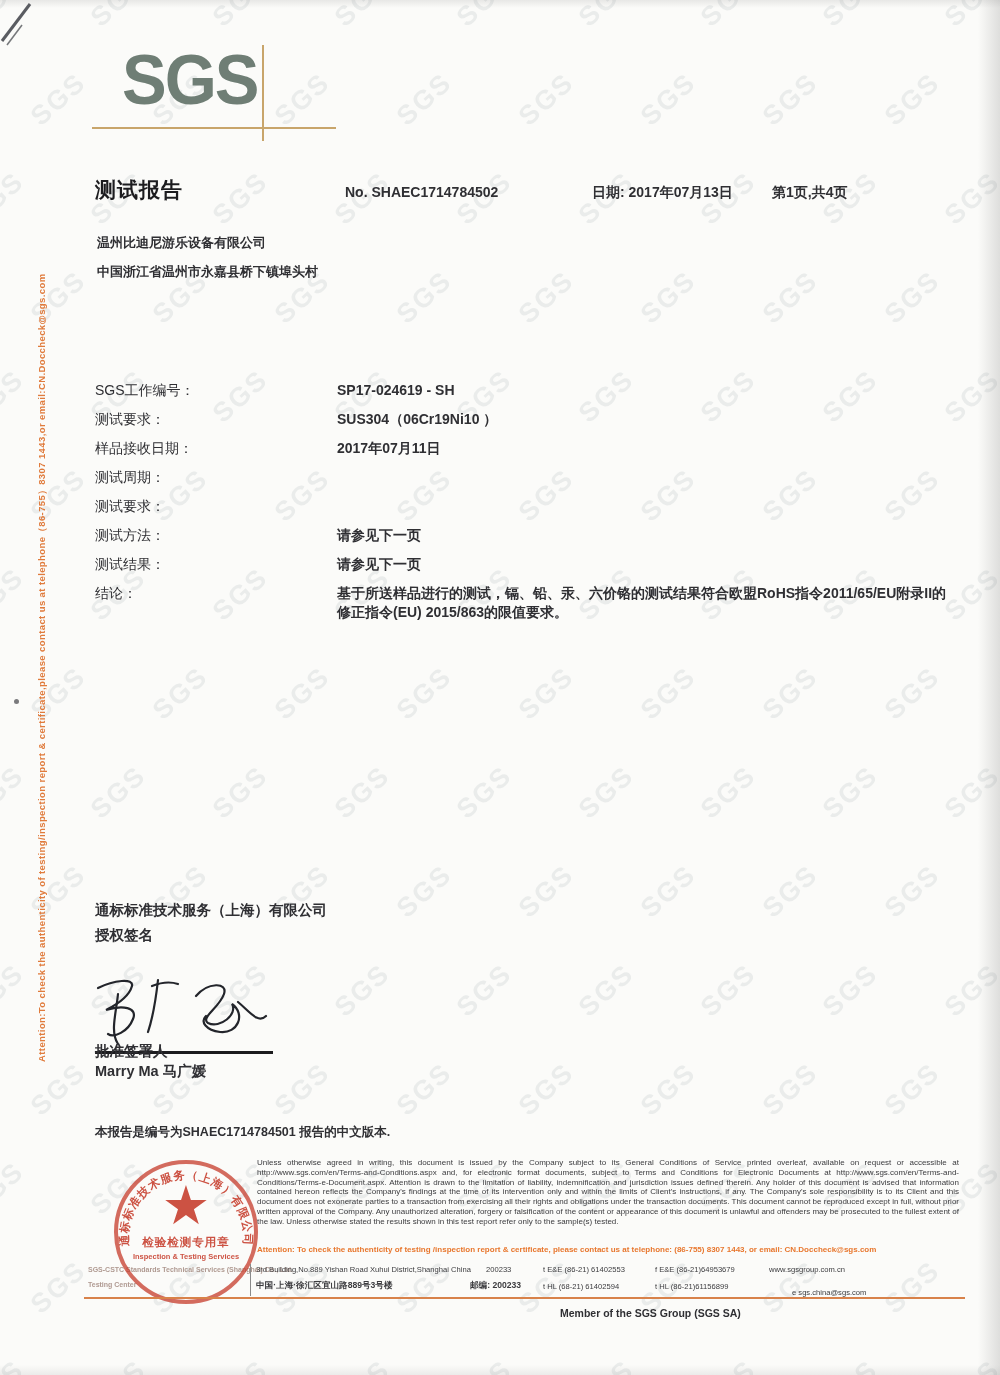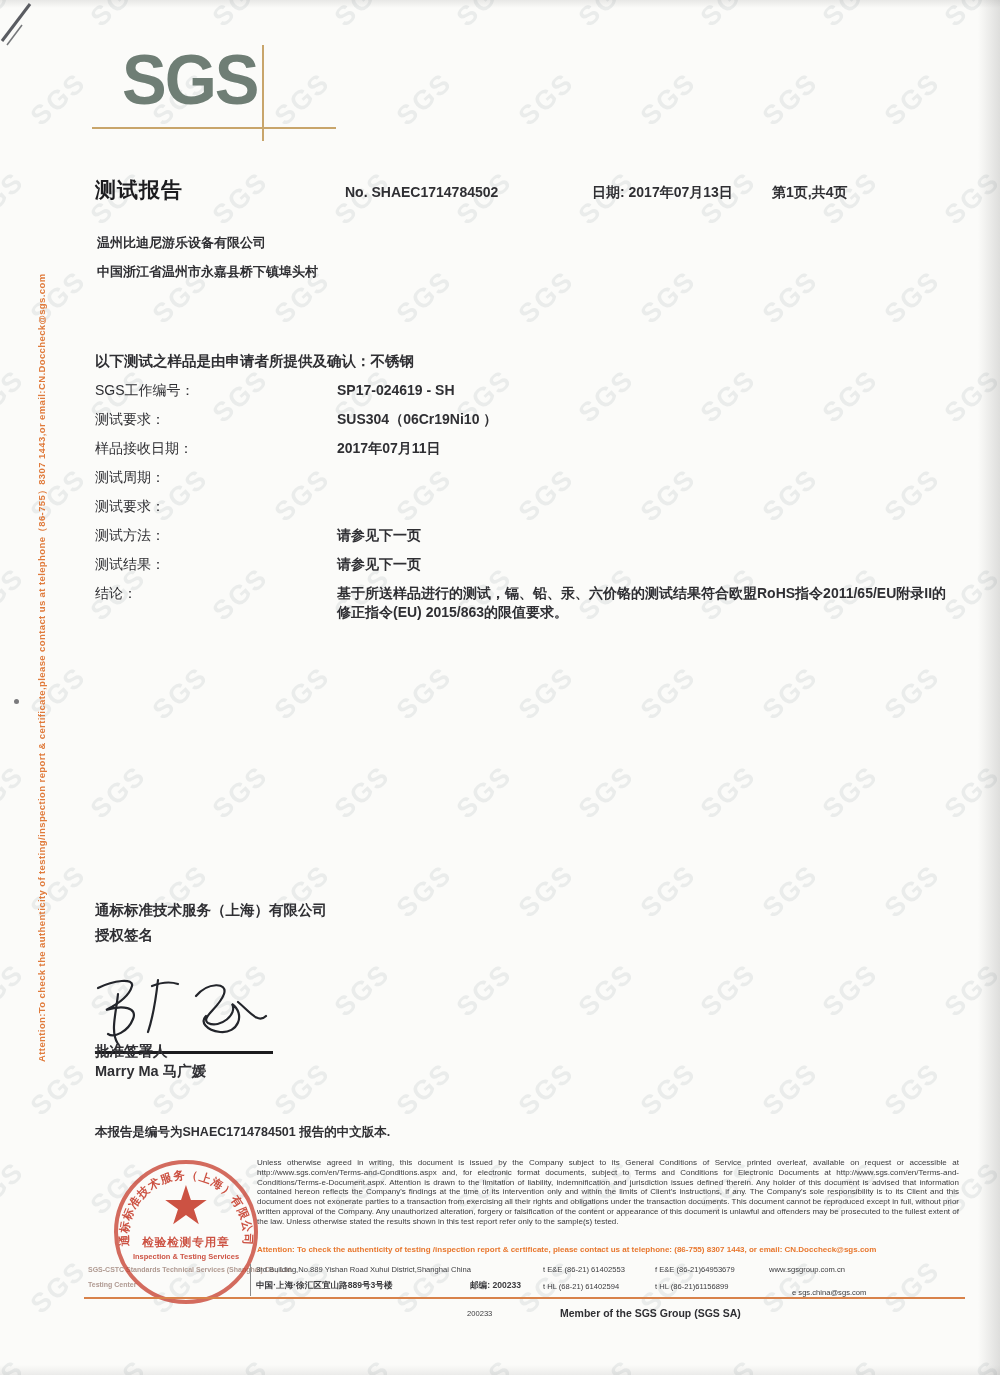--- a/index.html
+++ b/index.html
@@ -226,21 +226,20 @@
   <div class="title">测试报告</div>
   <div class="report-no">No. SHAEC1714784502</div>
   <div class="rdate">日期: 2017年07月13日</div>
   <div class="rpages">第1页,共4页</div>
 
   <div class="company">
     <div>温州比迪尼游乐设备有限公司</div>
     <div>中国浙江省温州市永嘉县桥下镇埠头村</div>
   </div>
 
-  <div class="intro">以下测试之样品是由申请者所提供及确认：不锈钢</div>
 
   <div class="fields">
     <div class="frow">
       <div class="flabel">SGS工作编号：</div>
       <div class="fvalue">SP17-024619 - SH</div>
     </div>
     <div class="frow">
       <div class="flabel">测试要求：</div>
       <div class="fvalue">SUS304（06Cr19Ni10 ）</div>
     </div>
@@ -301,21 +300,21 @@
     <text x="76" y="68" font-size="54" text-anchor="middle" fill="#c63b2a">★</text>
     <text x="76" y="90" font-size="11.5" font-weight="700" text-anchor="middle" fill="#c63b2a" letter-spacing="1">检验检测专用章</text>
     <text x="76" y="103" font-size="7.5" font-weight="700" text-anchor="middle" fill="#c63b2a">Inspection &amp; Testing Services</text>
   </svg>
 
   <div class="legal">Unless otherwise agreed in writing, this document is issued by the Company subject to its General Conditions of Service printed overleaf, available on request or accessible at http://www.sgs.com/en/Terms-and-Conditions.aspx and, for electronic format documents, subject to Terms and Conditions for Electronic Documents at http://www.sgs.com/en/Terms-and-Conditions/Terms-e-Document.aspx. Attention is drawn to the limitation of liability, indemnification and jurisdiction issues defined therein. Any holder of this document is advised that information contained hereon reflects the Company's findings at the time of its intervention only and within the limits of Client's instructions, if any. The Company's sole responsibility is to its Client and this document does not exonerate parties to a transaction from exercising all their rights and obligations under the transaction documents. This document cannot be reproduced except in full, without prior written approval of the Company. Any unauthorized alteration, forgery or falsification of the content or appearance of this document is unlawful and offenders may be prosecuted to the fullest extent of the law. Unless otherwise stated the results shown in this test report refer only to the sample(s) tested.</div>
   <div class="attn">Attention: To check the authenticity of testing /inspection report &amp; certificate, please contact us at telephone: (86-755) 8307 1443, or email: CN.Doccheck@sgs.com</div>
 
   <div class="addr-divider"></div>
   <div class="addr" style="left:256px;top:1265px;">3rd Building,No.889 Yishan Road Xuhui District,Shanghai China</div>
-  <div class="addr" style="left:467px;top:1265px;margin-top:44px;">200233</div>
+  <div class="addr" style="left:486px;top:1265px;">200233</div>
   <div class="addr" style="left:543px;top:1265px;">t E&amp;E (86-21) 61402553</div>
   <div class="addr" style="left:655px;top:1265px;">f E&amp;E (86-21)64953679</div>
   <div class="addr" style="left:769px;top:1265px;">www.sgsgroup.com.cn</div>
   <div class="addr cn" style="left:256px;top:1280px;">中国·上海·徐汇区宜山路889号3号楼</div>
   <div class="addr cn" style="left:470px;top:1280px;">邮编: 200233</div>
   <div class="addr" style="left:543px;top:1282px;">t HL (68-21) 61402594</div>
   <div class="addr" style="left:655px;top:1282px;">t HL (86-21)61156899</div>
   <div class="addr" style="left:792px;top:1282px;margin-top:6px;">e sgs.china@sgs.com</div>
 
   <div class="orange-rule"></div>

